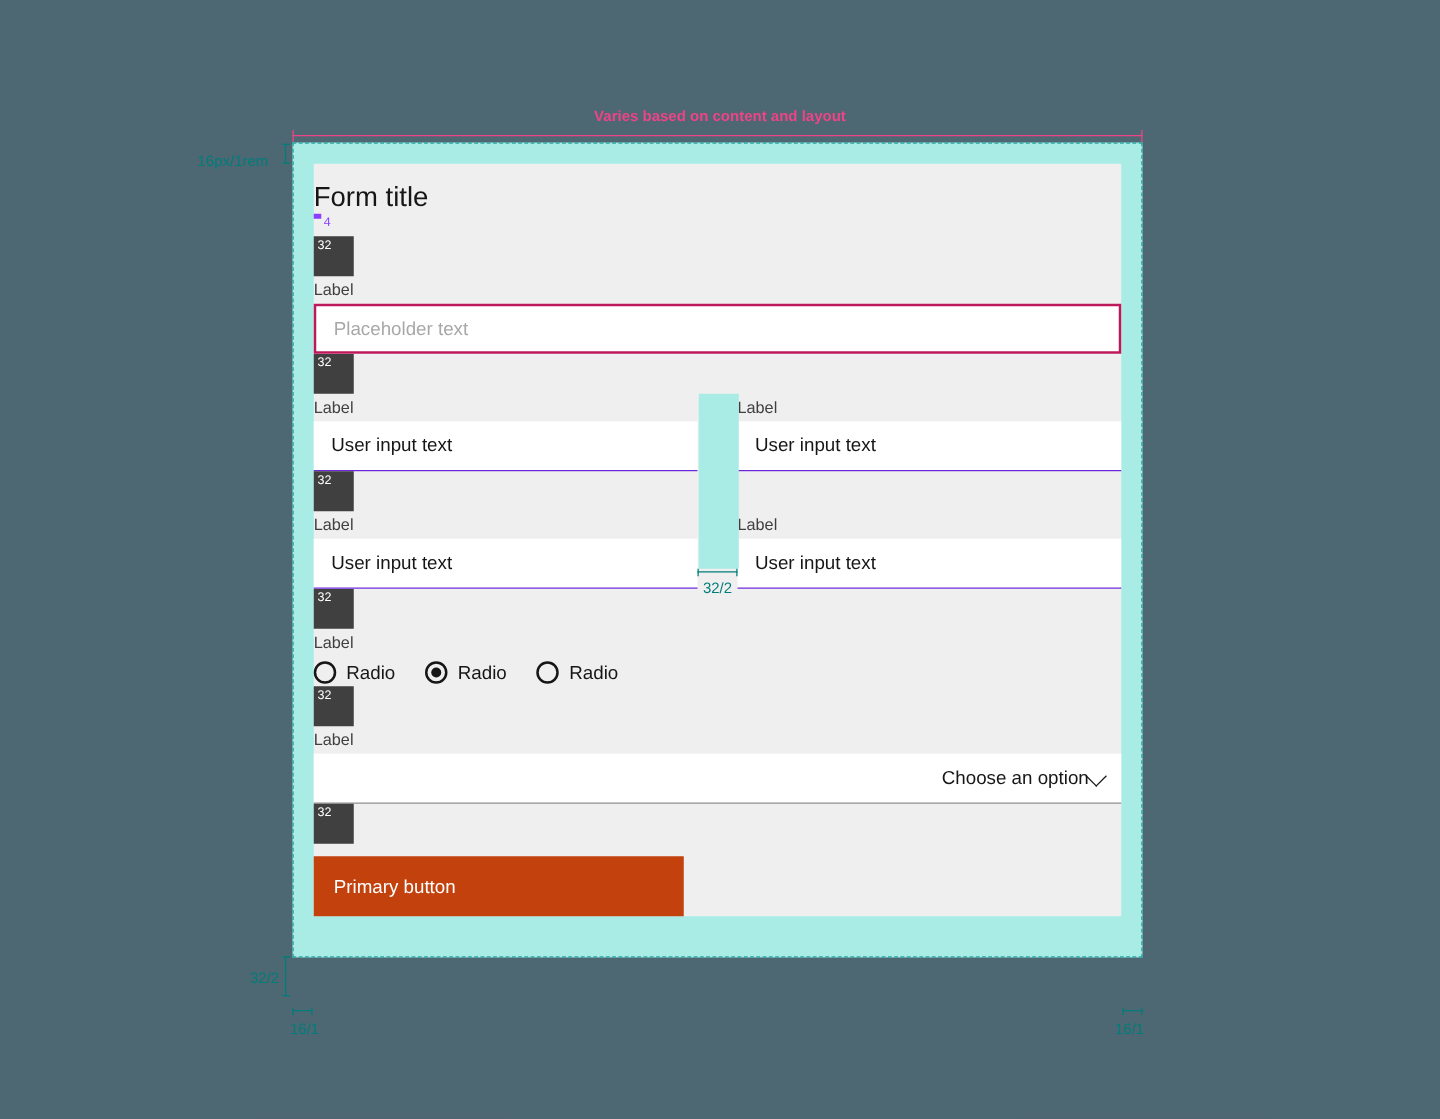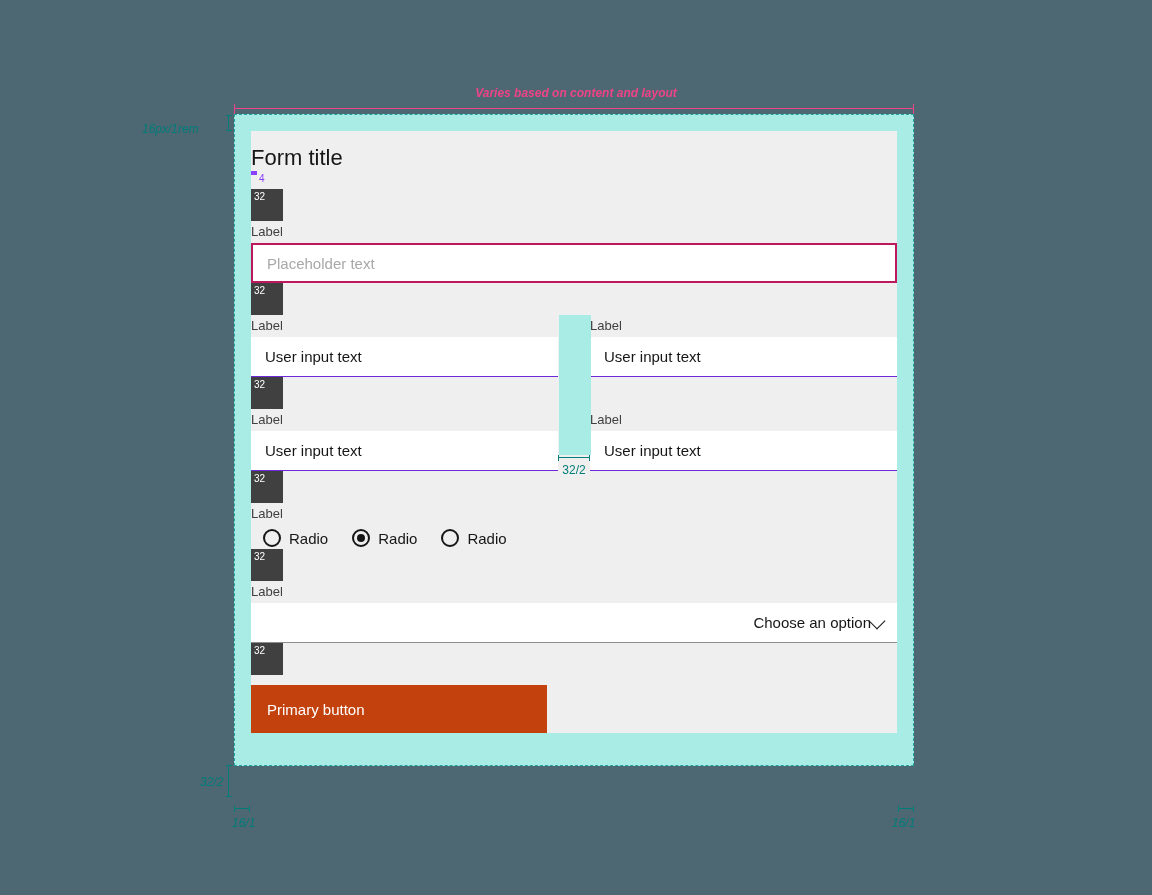--- a/index.html
+++ b/index.html
@@ -118,21 +118,21 @@
     position: absolute;
     width: 1px; height: 6px; background: #007d79;
     top: -3px;
   }
   .gap-bracket::before { left: 0; }
   .gap-bracket::after { right: 0; }
 
   .radios {
     display: flex;
     gap: 24px;
-    padding: 4px 0 2px 12px;
+    padding: 4px 0 2px 0;
   }
   .radio {
     display: flex;
     align-items: center;
     gap: 8px;
     cursor: pointer;
     font-size: 15px;
   }
   .radio-circle {
     width: 18px; height: 18px;
@@ -180,21 +180,20 @@
     font-size: 15px;
     cursor: pointer;
     margin-top: 10px;
   }
 
   
   .anno {
     position: absolute;
     font-size: 12px;
     color: #007d79;
-    font-style: italic;
   }
   .anno.pink { color: #ee4487; font-weight: 600; }
 
   .h-ruler {
     position: absolute;
     border-top: 1px solid #ee4487;
     height: 6px;
   }
   .h-ruler::before, .h-ruler::after {
     content: "";
@@ -239,21 +238,21 @@
     background: #a9ece5;
     width: 32px;
   }
 </style>
 </head>
 <body>
 
 <div class="anno pink" style="left:0; right:0; top:86px; text-align:center;">Varies based on content and layout</div>
 <div class="h-ruler" style="left:234px; width:680px; top:108px;"></div>
 
-<div class="anno" style="left:142px; top:122px;text-align:center;">16px/1rem</div>
+<div class="anno" style="left:158px; top:122px;text-align:center;">16px/1rem</div>
 <div class="v-bracket" style="left:228px; top:115px; height:16px;"></div>
 
 <div class="anno" style="left:200px; top:775px;">32/2</div>
 <div class="v-bracket" style="left:228px; top:765px; height:32px;"></div>
 
 <div class="h-bracket" style="left:234px; top:808px; width:16px;"></div>
 <div class="anno" style="left:232px; top:816px;">16/1</div>
 <div class="h-bracket" style="left:898px; top:808px; width:16px;"></div>
 <div class="anno" style="left:892px; top:816px;">16/1</div>
 

